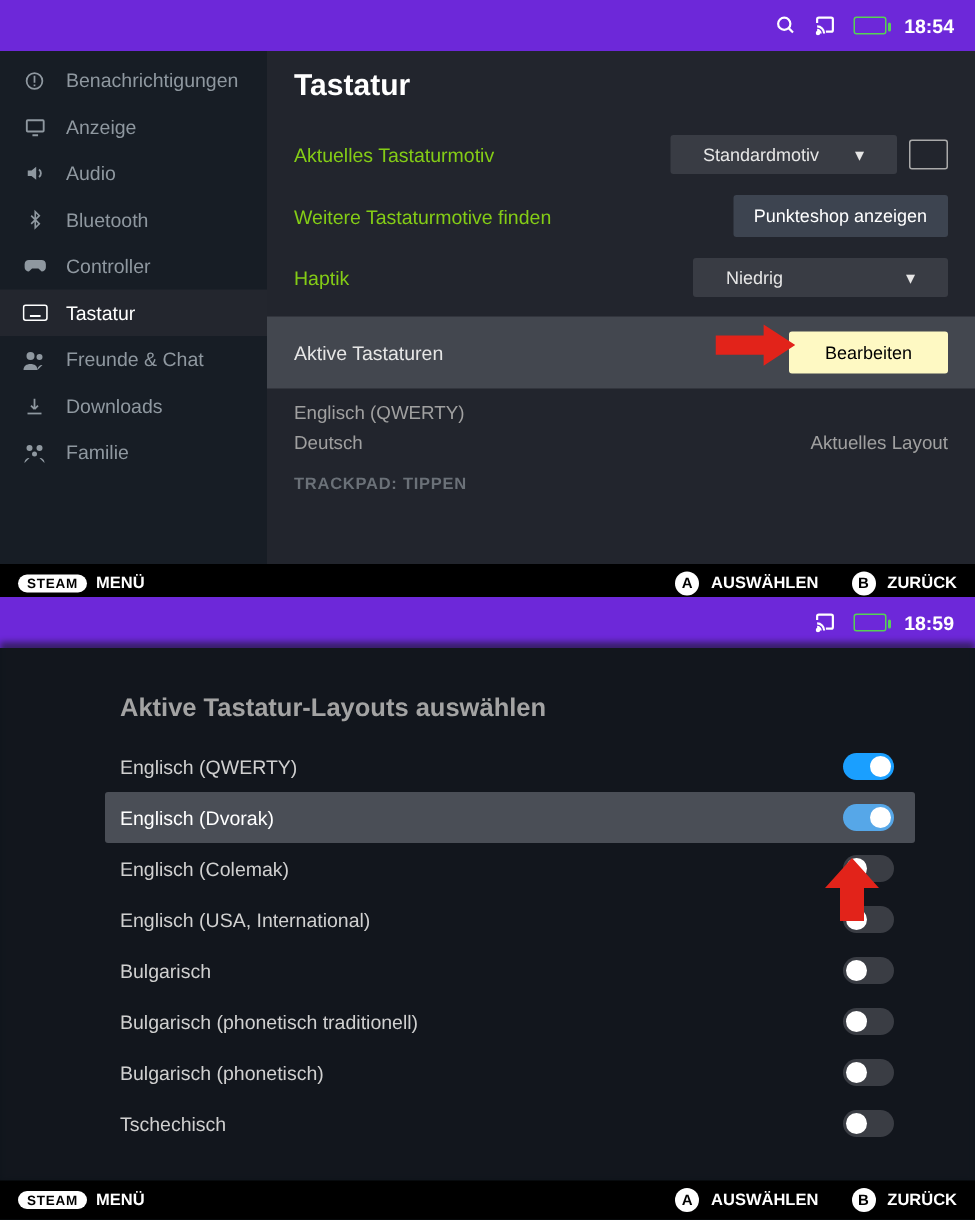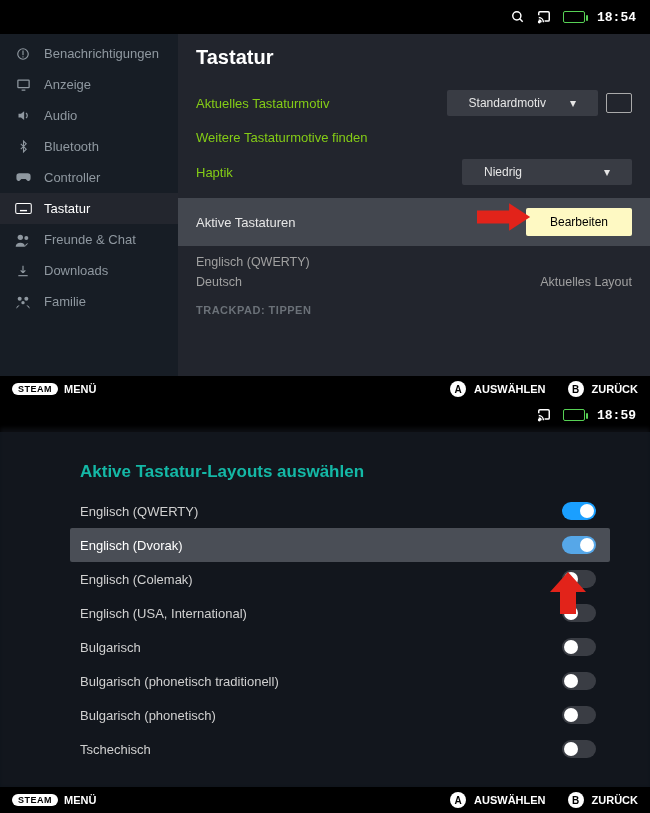--- a/index.html
+++ b/index.html
@@ -15,24 +15,23 @@
   .screen2 { height: 415px; }
 
   
   .statusbar {
     height: 30px;
     display: flex;
     align-items: center;
     justify-content: flex-end;
     gap: 12px;
     padding: 17px 14px;
-    background: #000000;
+    background: #6d28d9;
     color: #fff;
     font-weight: 600;
-    font-family: Liberation Mono, monospace;
   }
   .status-icon { display: flex; align-items: center; }
   .battery {
     width: 22px; height: 12px; border: 1.5px solid #57d155; border-radius: 2px;
     position: relative;
   }
   .battery::after {
     content: ""; position: absolute; right: -4px; top: 3px; width: 2px; height: 6px;
     background: #57d155; border-radius: 1px;
   }
@@ -123,21 +122,21 @@
 
   
   .dim-bg {
     position: absolute; inset: 30px 0 26px 0; background: #15181f;
     filter: blur(2px); opacity: 0.6;
   }
   .modal {
     position: absolute; top: 64px; left: 70px; right: 40px;
     background: transparent;
   }
-  .modal h2 { font-size: 17px; font-weight: 700; color: #14b8a6; margin-bottom: 12px; padding-left: 10px; }
+  .modal h2 { font-size: 17px; font-weight: 700; color: #a3a3a3; margin-bottom: 12px; padding-left: 10px; }
   .layout-row {
     display: flex; align-items: center; justify-content: space-between;
     padding: 8px 14px 8px 10px;
     font-size: 13px; color: #d0d0d0;
     border-radius: 2px;
   }
   .layout-row.highlight { background: #4a4e56; color: #fff; }
   .toggle {
     width: 34px; height: 18px; border-radius: 10px; background: #3a3d44;
     position: relative; cursor: pointer;
@@ -279,20 +278,21 @@
             <div class="dropdown">
               <span>Standardmotiv</span>
               <span>▾</span>
             </div>
             <span class="kbd-icon"></span>
           </div>
         </div>
 
         <div class="row">
           <span class="row-label">Weitere Tastaturmotive finden</span>
+          <button class="btn-dark">Punkteshop anzeigen</button>
         </div>
 
         <div class="row">
           <span class="row-label">Haptik</span>
           <div class="dropdown" style="min-width:170px">
             <span>Niedrig</span>
             <span>▾</span>
           </div>
         </div>
 

